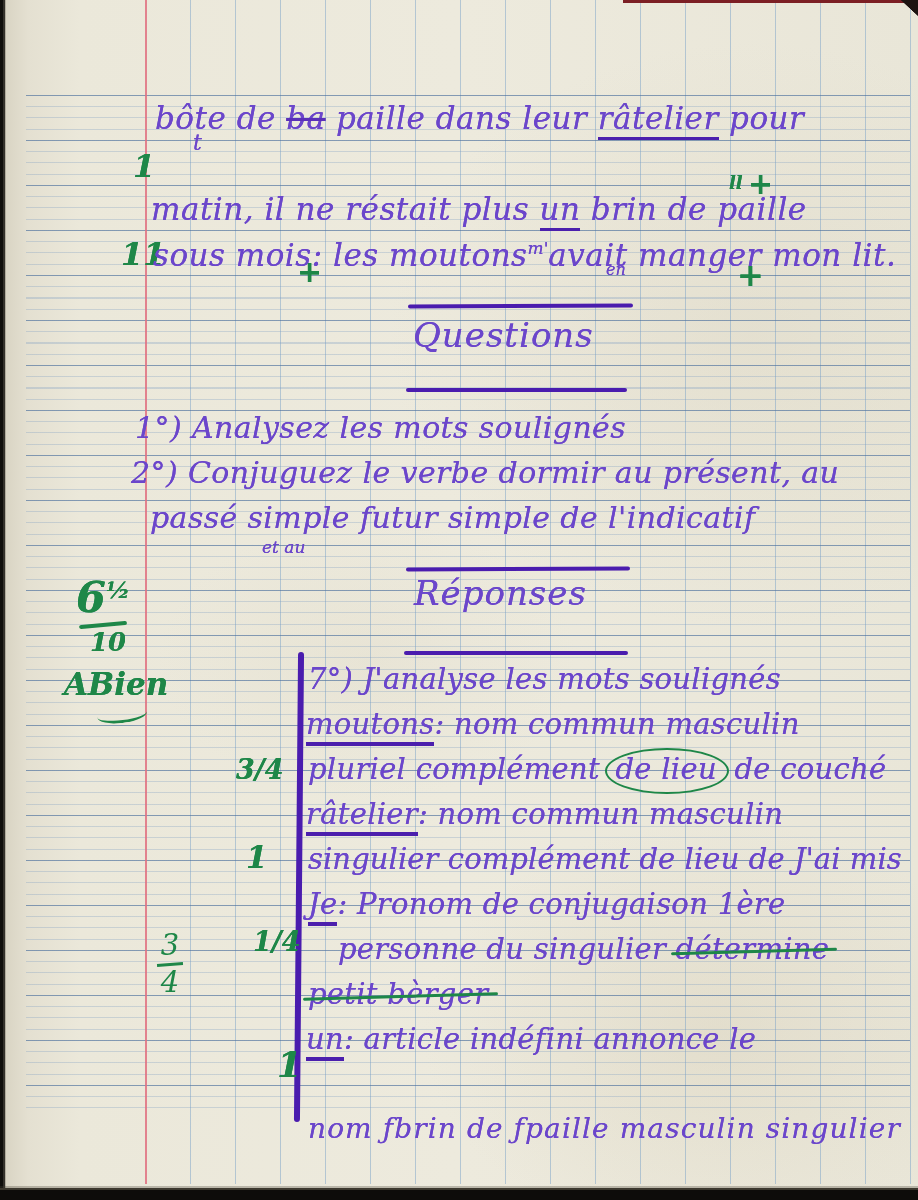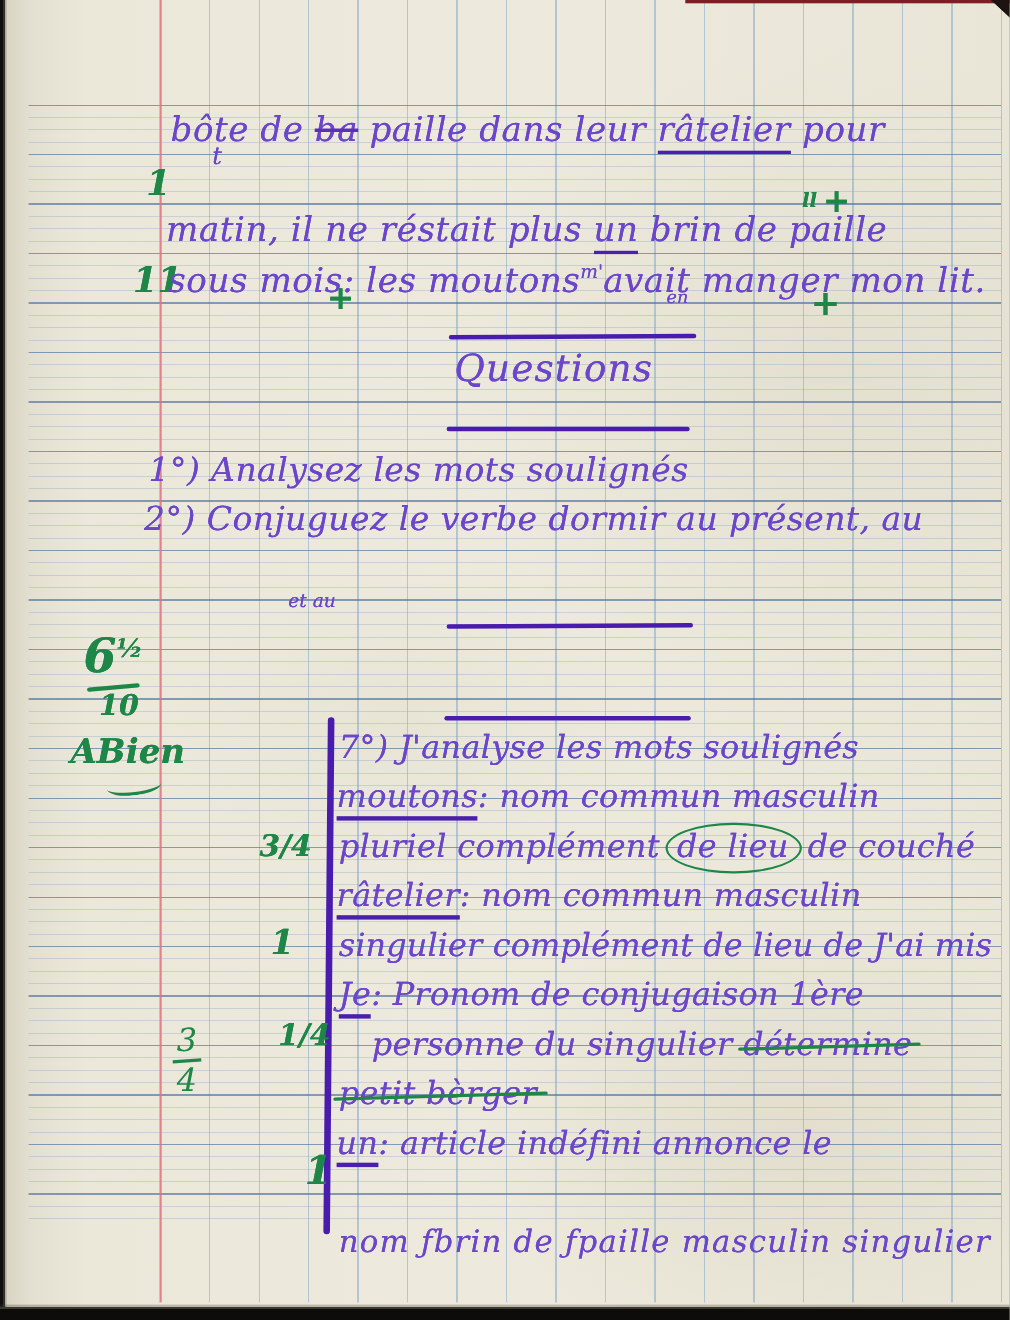--- a/index.html
+++ b/index.html
@@ -93,23 +93,27 @@
   <div class="hw" style="left:606px;top:262px;font-size:16px;">en</div>
   <div class="hw green gbold" style="left:297px;top:256px;font-size:30px;">+</div>
   <div class="hw green gbold" style="left:737px;top:259px;font-size:32px;">+</div>
 
   <div class="rule" style="left:408px;top:304px;width:225px;transform:rotate(-.3deg);"></div>
   <div class="hw head" style="left:413px;top:318px;">Questions</div>
   <div class="rule" style="left:406px;top:388px;width:221px;"></div>
 
   <div class="hw qst" style="left:135px;top:412px;">1°) Analysez les mots soulignés</div>
   <div class="hw qst" style="left:131px;top:457px;">2°) Conjuguez le verbe dormir au présent, au</div>
+  <div class="hw qst" style="left:150px;top:502px;">
+    <span>passé simple</span><span style="margin-left:10px;">futur simple de l'indicatif</span>
+  </div>
   <div class="hw" style="left:262px;top:539px;font-size:17px;">et au</div>
 
   <div class="rule" style="left:406px;top:567px;width:224px;transform:rotate(-.3deg);"></div>
+  <div class="hw head" style="left:414px;top:576px;">Réponses</div>
   <div class="rule" style="left:404px;top:651px;width:224px;"></div>
 
   <div class="hw green gbold" style="left:76px;top:575px;font-size:43px;">
     <span>6</span><span class="halffrac">½</span>
   </div>
   <div class="gradebar"></div>
   <div class="hw green gbold" style="left:90px;top:629px;font-size:26px;">10</div>
   <div class="hw green gbold" style="left:64px;top:668px;font-size:31px;">ABien</div>
   <div class="swoosh"></div>
 

